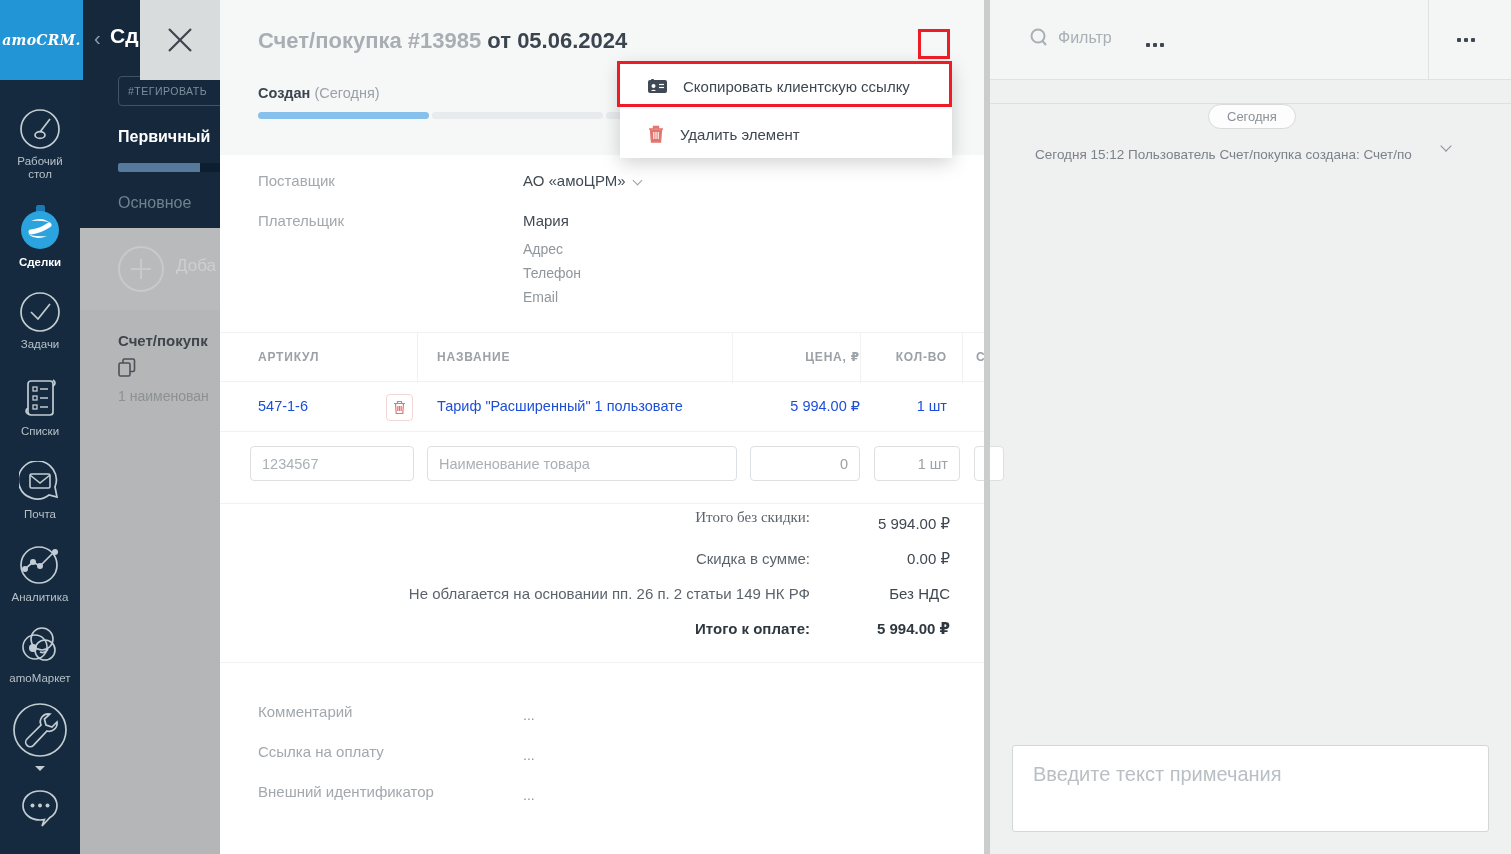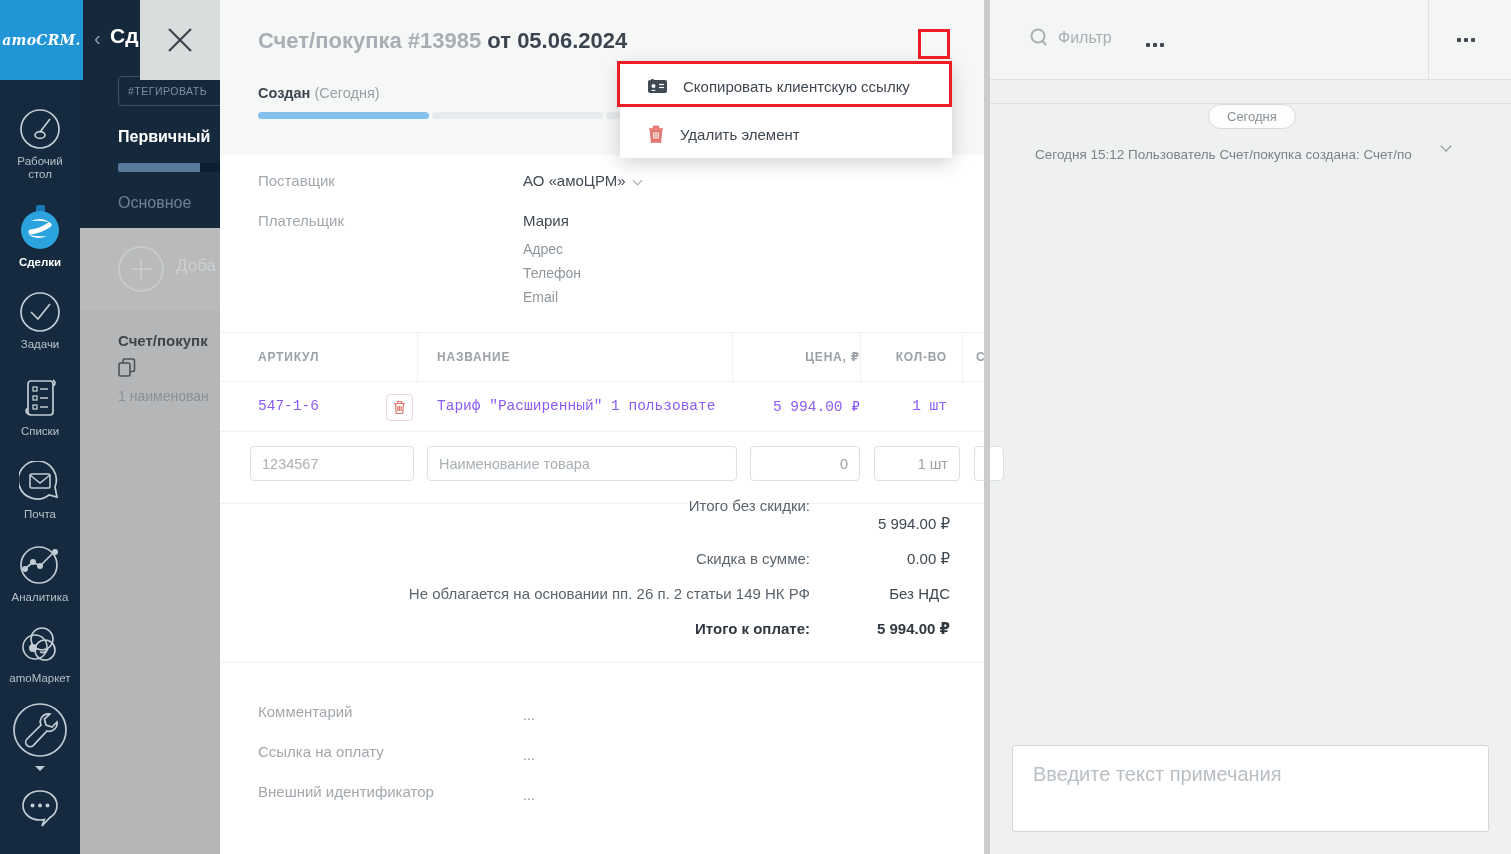--- a/index.html
+++ b/index.html
@@ -62,21 +62,21 @@
   .f-label { position:absolute; left:38px; color:#a2a8ad; font-size:15px; }
   .f-value { position:absolute; left:303px; color:#414a53; font-size:15px; }
   .f-sub { position:absolute; left:303px; color:#8f969c; font-size:14px; line-height:24px; }
   .chev { display:inline-block; width:7px; height:7px; border-right:1.5px solid #9aa1a7; border-bottom:1.5px solid #9aa1a7;
           transform:rotate(45deg); margin-left:8px; margin-bottom:2px; }
 
   
   .tbl-head { position:absolute; left:0; top:332px; width:770px; height:50px; border-top:1px solid #f0f1f2; border-bottom:1px solid #f0f1f2; }
   .tbl-head .cell { position:absolute; top:17px; color:#9ba1a6; font-size:12px; letter-spacing:.8px; font-weight:bold; }
   .vline { position:absolute; top:0; width:1px; height:50px; background:#f0f1f2; }
-  .tbl-row { position:absolute; left:0; top:383px; width:770px; height:49px; border-bottom:1px solid #f0f1f2; font-size:14.5px; color:#8b5cf6;font-family:Liberation Mono, monospace; }
+  .tbl-row { position:absolute; left:0; top:383px; width:770px; height:49px; border-bottom:1px solid #f0f1f2; font-size:14.5px; color:#1d4ed8; }
   .trash-btn { position:absolute; left:166px; top:11px; width:27px; height:27px; border:1px solid #f3d6d6; border-radius:4px;
                display:flex; align-items:center; justify-content:center; cursor:pointer; background:#fff; }
   .inp-row { position:absolute; left:0; top:432px; width:715px; height:64px; }
   .inp { position:absolute; top:14px; height:35px; border:1px solid #dde0e2; border-radius:4px; background:#fff;
          font-family:"Liberation Sans","DejaVu Sans",sans-serif; font-size:14.5px; color:#9aa1a7; padding:0 11px; }
   .inp::placeholder { color:#a9b0b5; }
   .inp.right { text-align:right; }
   .sep { position:absolute; left:0; width:770px; height:1px; background:#f0f1f2; }
 
   
@@ -300,21 +300,21 @@
     </div>
     <div class="inp-row">
       <input class="inp" style="left: 30px; width: 164px;" placeholder="1234567">
       <input class="inp" style="left: 207px; width: 310px;" placeholder="Наименование товара">
       <input class="inp right" style="left: 530px; width: 110px;" value="0">
       <input class="inp right" style="left: 654px; width: 86px;" value="1 шт">
       <input class="inp" style="left: 754px; width: 30px;">
     </div>
     <div class="sep" style="top:503px;"></div>
 
-    <div class="tot-label" style="top:497px;">Итого без скидки:</div>
+    <div class="tot-label" style="top:509px;font-family:Liberation Serif, serif;">Итого без скидки:</div>
     <div class="tot-value" style="top:515px;">5 994.00 ₽</div>
     <div class="tot-label" style="top:550px;">Скидка в сумме:</div>
     <div class="tot-value" style="top:550px;">0.00 ₽</div>
     <div class="tot-label" style="top:585px;">Не облагается на основании пп. 26 п. 2 статьи 149 НК РФ</div>
     <div class="tot-value" style="top:585px;">Без НДС</div>
     <div class="tot-label tot-bold" style="top:620px;">Итого к оплате:</div>
     <div class="tot-value tot-bold" style="top:620px;">5 994.00 ₽</div>
     <div class="sep" style="top:662px;"></div>
 
     <div class="f-label" style="top:703px;">Комментарий</div>

